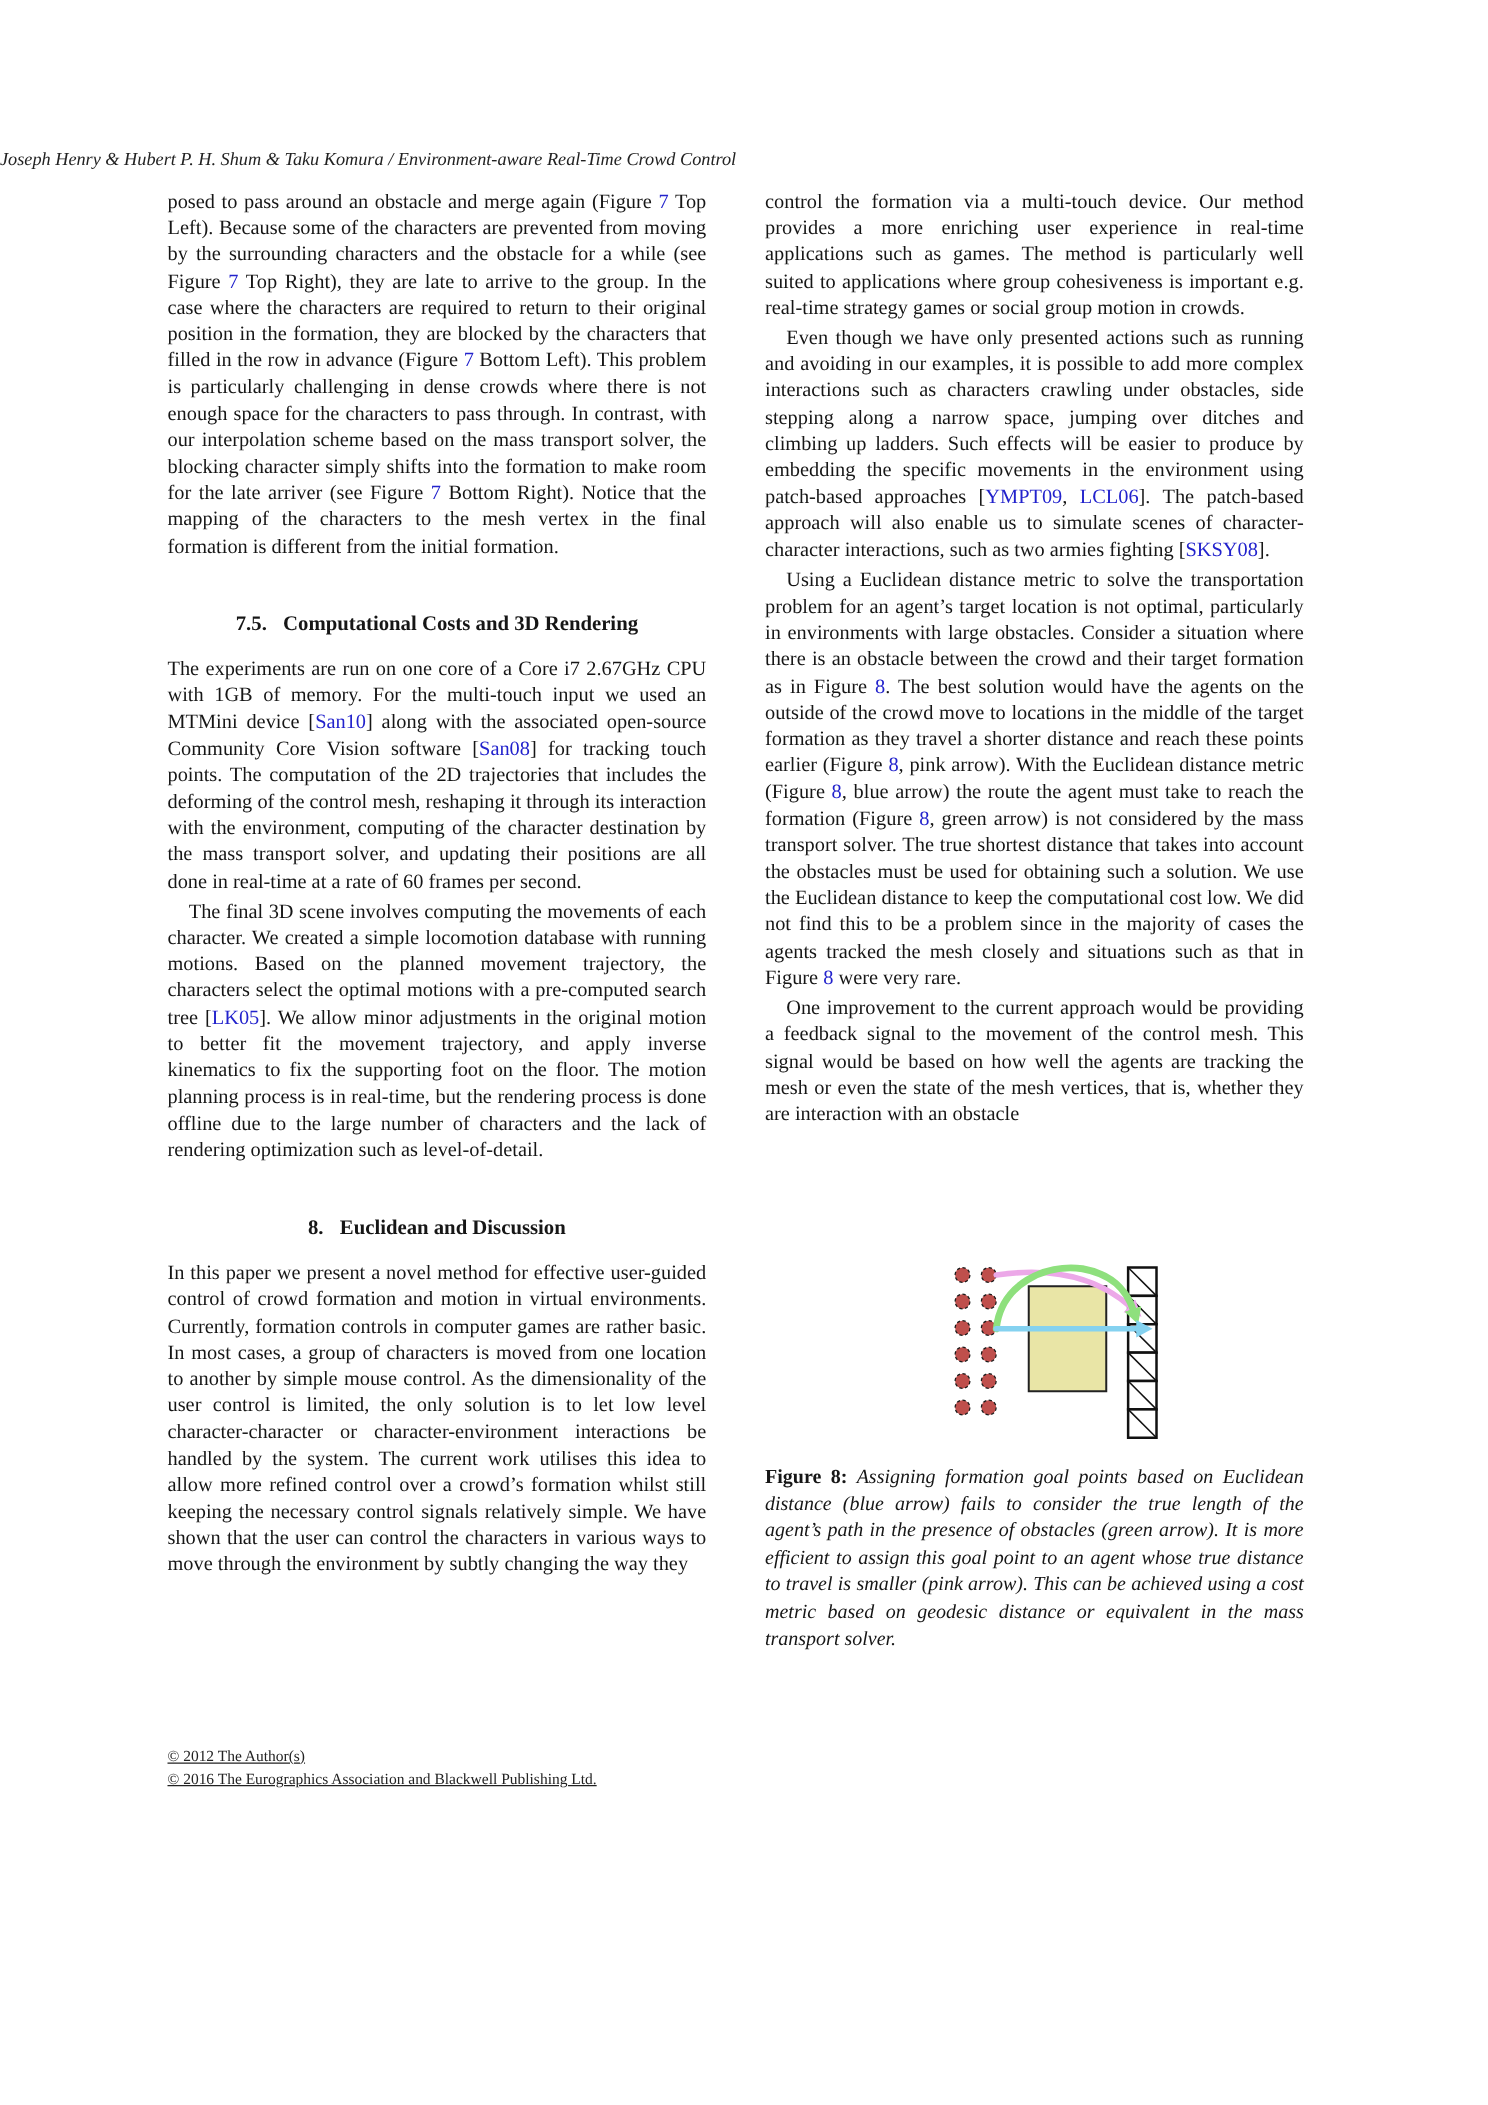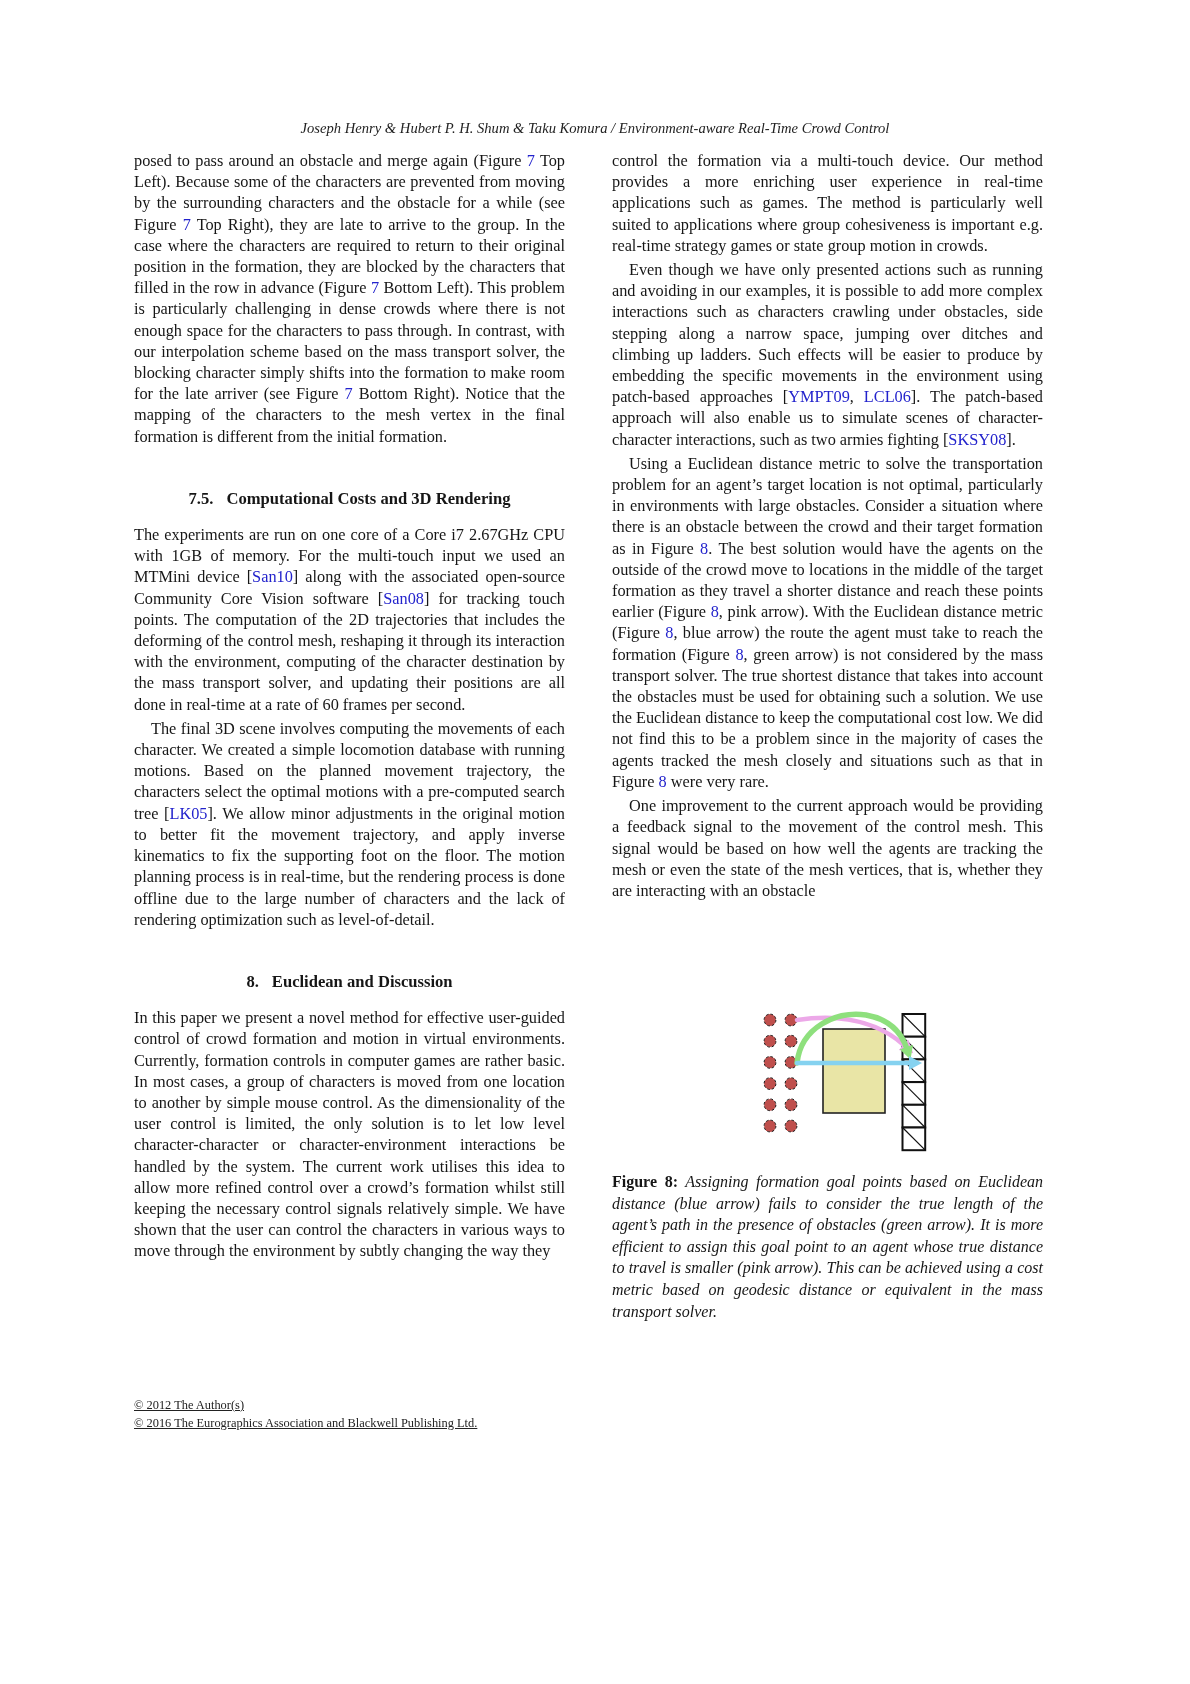--- a/index.html
+++ b/index.html
@@ -3,21 +3,21 @@
 <meta charset="utf-8">
 <style>
   html,body{margin:0;padding:0;background:#ffffff;}
   body{
     width:1190px;height:1684px;position:relative;overflow:hidden;
     font-family:"Liberation Serif","DejaVu Serif",serif;
     color:#161616;
   }
   .running-head{
     position:absolute;top:120px;left:0;width:1190px;
-    text-align:center;font-style:italic;font-size:14.6px;color:#222;
+    text-align:left;font-style:italic;font-size:14.6px;color:#222;
   }
   .col{position:absolute;top:150px;width:431px;font-size:16.3px;line-height:21.2px;}
   .col-left{left:134px;font-family:Liberation Serif, serif;}
   .col-right{left:612px;}
   .para{text-align:justify;margin:0 0 0 0;}
   .para + .para{text-indent:17px;margin-top:3px;}
   .section-heading{
     font-weight:bold;font-size:16.6px;margin:41px 0 15px 0;text-align:center;
   }
   .section-heading .sec-num{margin-right:13px;}
@@ -45,24 +45,24 @@
   </div>
   <p class="para">The experiments are run on one core of a Core i7 2.67GHz CPU with 1GB of memory. For the multi-touch input we used an MTMini device [<span class="ref-link">San10</span>] along with the associated open-source Community Core Vision software [<span class="ref-link">San08</span>] for tracking touch points. The computation of the 2D trajectories that includes the deforming of the control mesh, reshaping it through its interaction with the environment, computing of the character destination by the mass transport solver, and updating their positions are all done in real-time at a rate of 60 frames per second.</p>
   <p class="para">The final 3D scene involves computing the movements of each character. We created a simple locomotion database with running motions. Based on the planned movement trajectory, the characters select the optimal motions with a pre-computed search tree [<span class="ref-link">LK05</span>]. We allow minor adjustments in the original motion to better fit the movement trajectory, and apply inverse kinematics to fix the supporting foot on the floor. The motion planning process is in real-time, but the rendering process is done offline due to the large number of characters and the lack of rendering optimization such as level-of-detail.</p>
   <div class="section-heading">
     <span class="sec-num">8.</span><span>Euclidean and Discussion</span>
   </div>
   <p class="para">In this paper we present a novel method for effective user-guided control of crowd formation and motion in virtual environments. Currently, formation controls in computer games are rather basic. In most cases, a group of characters is moved from one location to another by simple mouse control. As the dimensionality of the user control is limited, the only solution is to let low level character-character or character-environment interactions be handled by the system. The current work utilises this idea to allow more refined control over a crowd’s formation whilst still keeping the necessary control signals relatively simple. We have shown that the user can control the characters in various ways to move through the environment by subtly changing the way they</p>
 </div>
 
 <div class="col col-right">
-  <p class="para">control the formation via a multi-touch device. Our method provides a more enriching user experience in real-time applications such as games. The method is particularly well suited to applications where group cohesiveness is important e.g. real-time strategy games or state group motion in crowds.</p>
+  <p class="para">control the formation via a multi-touch device. Our method provides a more enriching user experience in real-time applications such as games. The method is particularly well suited to applications where group cohesiveness is important e.g. real-time strategy games or social group motion in crowds.</p>
   <p class="para">Even though we have only presented actions such as running and avoiding in our examples, it is possible to add more complex interactions such as characters crawling under obstacles, side stepping along a narrow space, jumping over ditches and climbing up ladders. Such effects will be easier to produce by embedding the specific movements in the environment using patch-based approaches [<span class="ref-link">YMPT09</span>, <span class="ref-link">LCL06</span>]. The patch-based approach will also enable us to simulate scenes of character-character interactions, such as two armies fighting [<span class="ref-link">SKSY08</span>].</p>
   <p class="para">Using a Euclidean distance metric to solve the transportation problem for an agent’s target location is not optimal, particularly in environments with large obstacles. Consider a situation where there is an obstacle between the crowd and their target formation as in Figure <span class="ref-link">8</span>. The best solution would have the agents on the outside of the crowd move to locations in the middle of the target formation as they travel a shorter distance and reach these points earlier (Figure <span class="ref-link">8</span>, pink arrow). With the Euclidean distance metric (Figure <span class="ref-link">8</span>, blue arrow) the route the agent must take to reach the formation (Figure <span class="ref-link">8</span>, green arrow) is not considered by the mass transport solver. The true shortest distance that takes into account the obstacles must be used for obtaining such a solution. We use the Euclidean distance to keep the computational cost low. We did not find this to be a problem since in the majority of cases the agents tracked the mesh closely and situations such as that in Figure <span class="ref-link">8</span> were very rare.</p>
-  <p class="para">One improvement to the current approach would be providing a feedback signal to the movement of the control mesh. This signal would be based on how well the agents are tracking the mesh or even the state of the mesh vertices, that is, whether they are interacting with an obstacle</p>
+  <p class="para">One improvement to the current approach would be providing a feedback signal to the movement of the control mesh. This signal would be based on how well the agents are tracking the mesh or even the state of the mesh vertices, that is, whether they are interaction with an obstacle</p>
 
   <div class="figure-wrap">
     <svg width="192" height="148" viewBox="0 0 192 148" xmlns="http://www.w3.org/2000/svg">
         <defs>
           <marker id="mk-pink-arrow" markerUnits="userSpaceOnUse" markerWidth="16" markerHeight="16" refX="2" refY="7" orient="auto">
             <path d="M0,0 L13,7 L0,14 Z" fill="#eca8e8"></path>
           </marker>
           <marker id="mk-green-arrow" markerUnits="userSpaceOnUse" markerWidth="16" markerHeight="16" refX="2" refY="7" orient="auto">
             <path d="M0,0 L13,7 L0,14 Z" fill="#8ee07d"></path>
           </marker>

